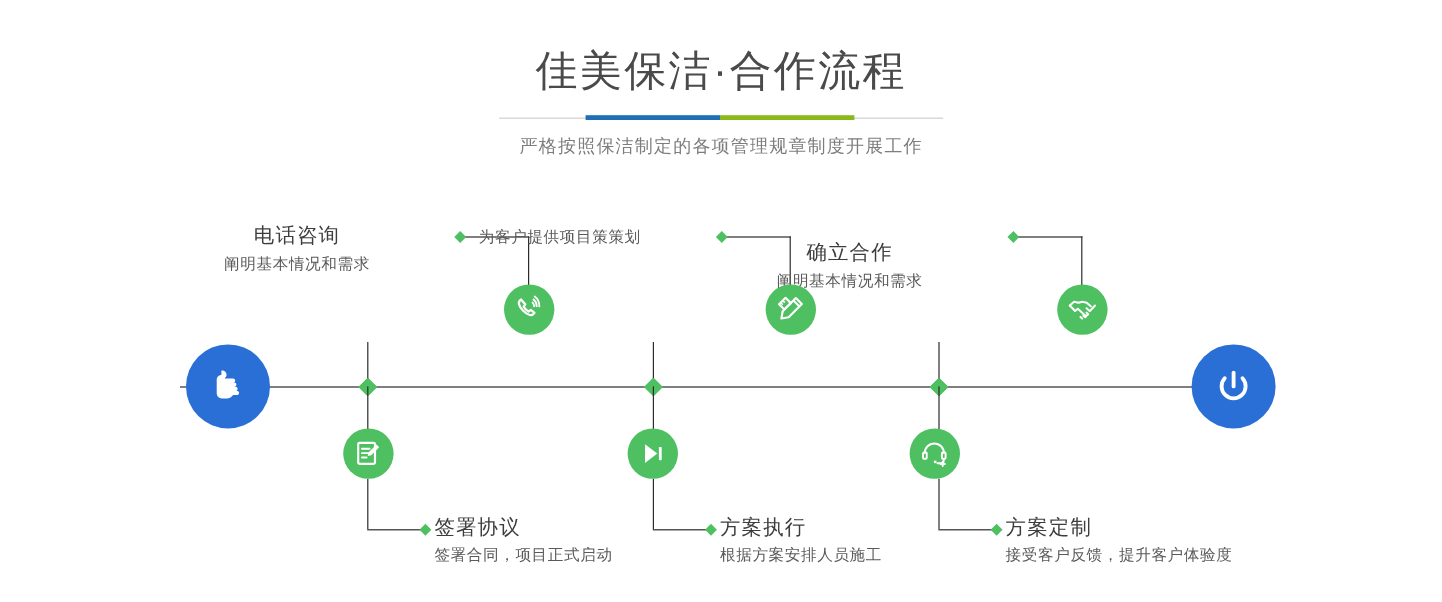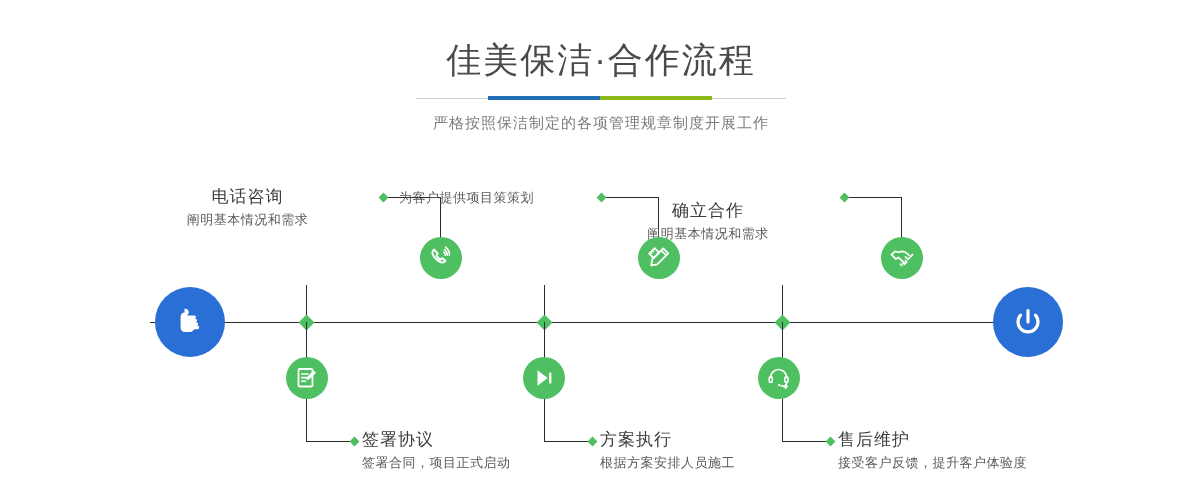--- a/index.html
+++ b/index.html
@@ -228,18 +228,18 @@
           <line x1="19.6" y1="19.8" x2="19.6" y2="23.4" stroke="#ffffff" stroke-width="1.6" stroke-linecap="round"></line>
           <line x1="17.8" y1="21.6" x2="21.4" y2="21.6" stroke="#ffffff" stroke-width="1.6" stroke-linecap="round"></line>
         </svg>
       </span>
     </div>
     <div class="vline" style="left:782px;top:322px;height:38px;"></div>
     <div class="vline" style="left:782px;top:399px;height:42px;"></div>
     <div class="hline" style="left:782px;top:441px;width:52px;"></div>
     <div class="tip-diamond" style="left:827px;top:438px;"></div>
     <div class="label bottom" style="left:838px;top:429px;width:280px;">
-      <div class="lab-title">售后维护</div>
+      <div class="lab-title">方案定制</div>
       <div class="lab-desc">接受客户反馈，提升客户体验度</div>
     </div>
   </div>
 
 </div>
 
 </body></html>

